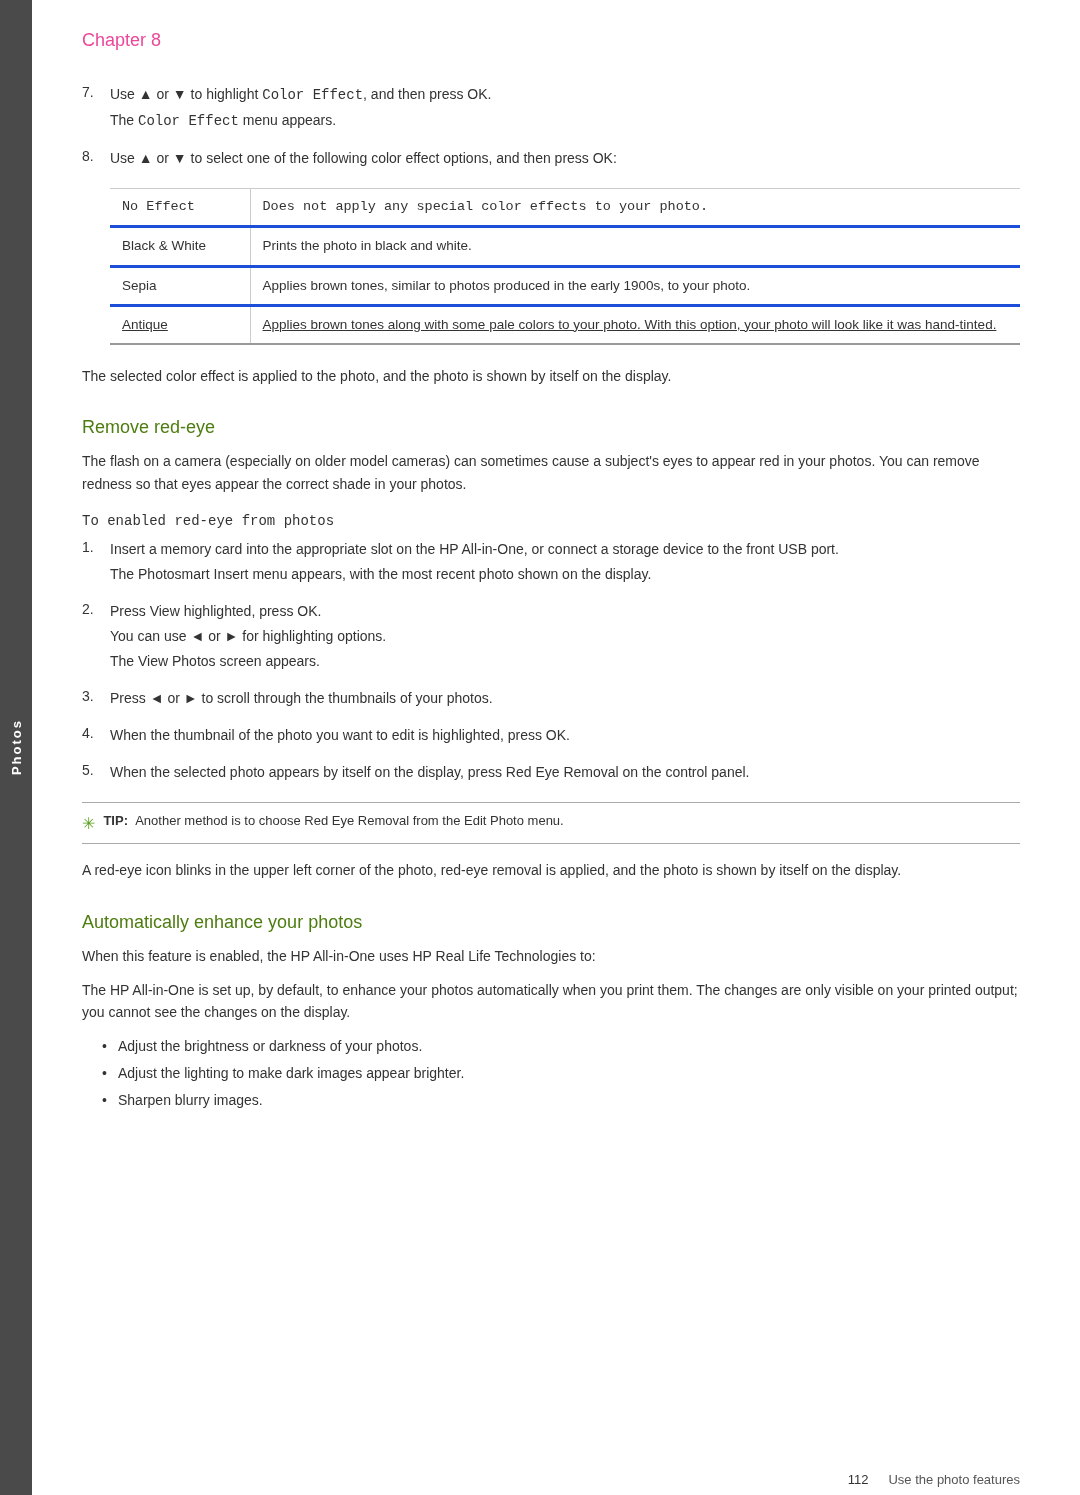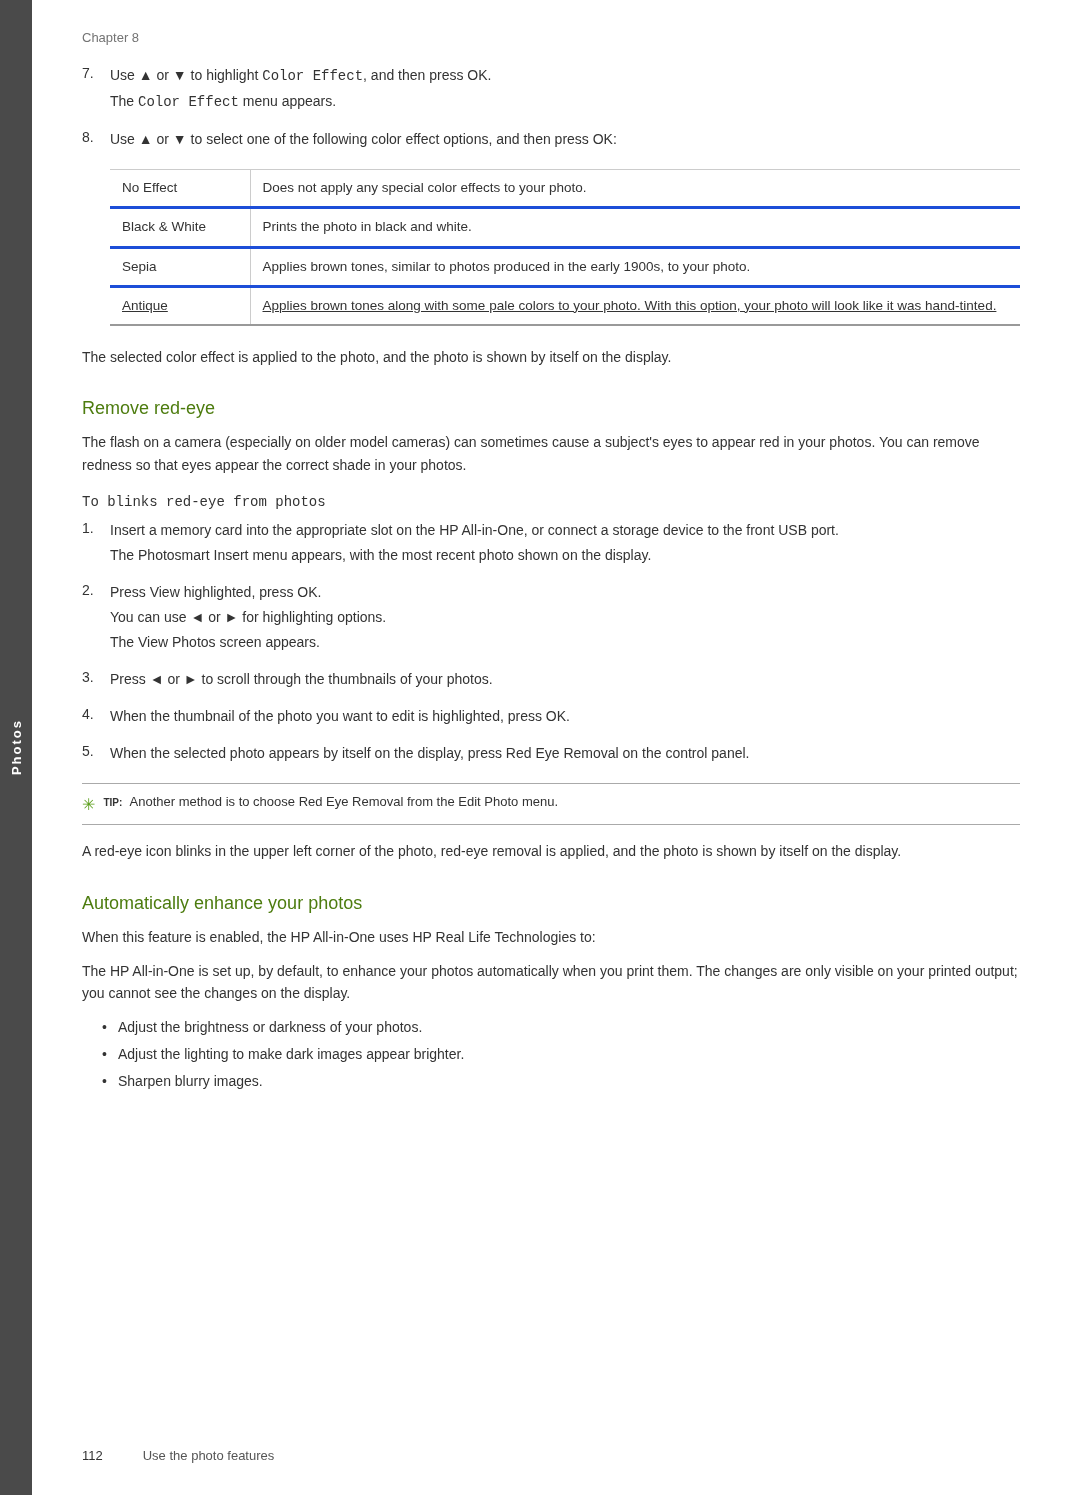--- a/index.html
+++ b/index.html
@@ -40,23 +40,23 @@
 
     
     .main-content {
       flex: 1;
       padding: 30px 60px 60px 50px;
       position: relative;
     }
 
     
     .chapter-header {
-      color: #737373;
-      font-size: 13px;
-      margin-bottom: 20px;
+      color: #ec4899;
+      font-size: 18px;
+      margin-bottom: 33px;
     }
 
     
     .step-item {
       margin-bottom: 12px;
       display: flex;
       gap: 8px;
     }
 
     .step-number {
@@ -91,20 +91,21 @@
     }
 
     .color-table td:first-child {
       width: 140px;
       border-right: 1px solid #ccc;
       font-weight: normal;
     }
 
     .color-table tr:first-child td {
       border-top: 1px solid #ccc;
+      font-family: Liberation Mono, monospace;
     }
 
     .color-table tr:last-child td {
       border-bottom: 2px solid #999;
       text-decoration: underline;
     }
 
     
     .section-heading {
       color: #4d7c0f;
@@ -141,21 +142,21 @@
     }
 
     .tip-icon {
       color: #5a9e1a;
       font-size: 16px;
       margin-top: 1px;
     }
 
     .tip-label {
       font-weight: bold;
-      font-size: 10px;
+      font-size: 13px;
     }
 
     
     .bullet-list {
       margin: 8px 0 8px 20px;
       list-style: none;
     }
 
     .bullet-list li {
       position: relative;
@@ -167,26 +168,26 @@
     .bullet-list li::before {
       content: '•';
       position: absolute;
       left: 0;
       color: #333;
     }
 
     
     .page-footer {
       position: absolute;
-      bottom: 32px;
+      bottom: 8px;
       left: 50px;
       right: 60px;
       display: flex;
-      justify-content: flex-start;
-      gap: 40px;
+      justify-content: flex-end;
+      gap: 20px;
       font-size: 13px;
       color: #555;
     }
 
     .page-number { color: #333; }
 
     code, .mono {
       font-family: 'Courier New', monospace;
     }
 
@@ -244,21 +245,21 @@
           </tbody>
       </table>
     </div>
 
     <p class="body-para">The selected color effect is applied to the photo, and the photo is shown by itself on the display.</p>
 
     <h2 class="section-heading">Remove red-eye</h2>
 
     <p class="body-para">The flash on a camera (especially on older model cameras) can sometimes cause a subject's eyes to appear red in your photos. You can remove redness so that eyes appear the correct shade in your photos.</p>
 
-    <p class="sub-heading">To blinks red-eye from photos</p>
+    <p class="sub-heading">To enabled red-eye from photos</p>
 
     <div id="redeye-steps-container">
         <div class="step-item">
           <span class="step-number">1.</span>
           <div class="step-content">
             <p>Insert a memory card into the appropriate slot on the HP All-in-One, or connect a storage device to the front USB port.</p>
             <p>The Photosmart Insert menu appears, with the most recent photo shown on the display.</p>
           </div>
         </div>
         <div class="step-item">

